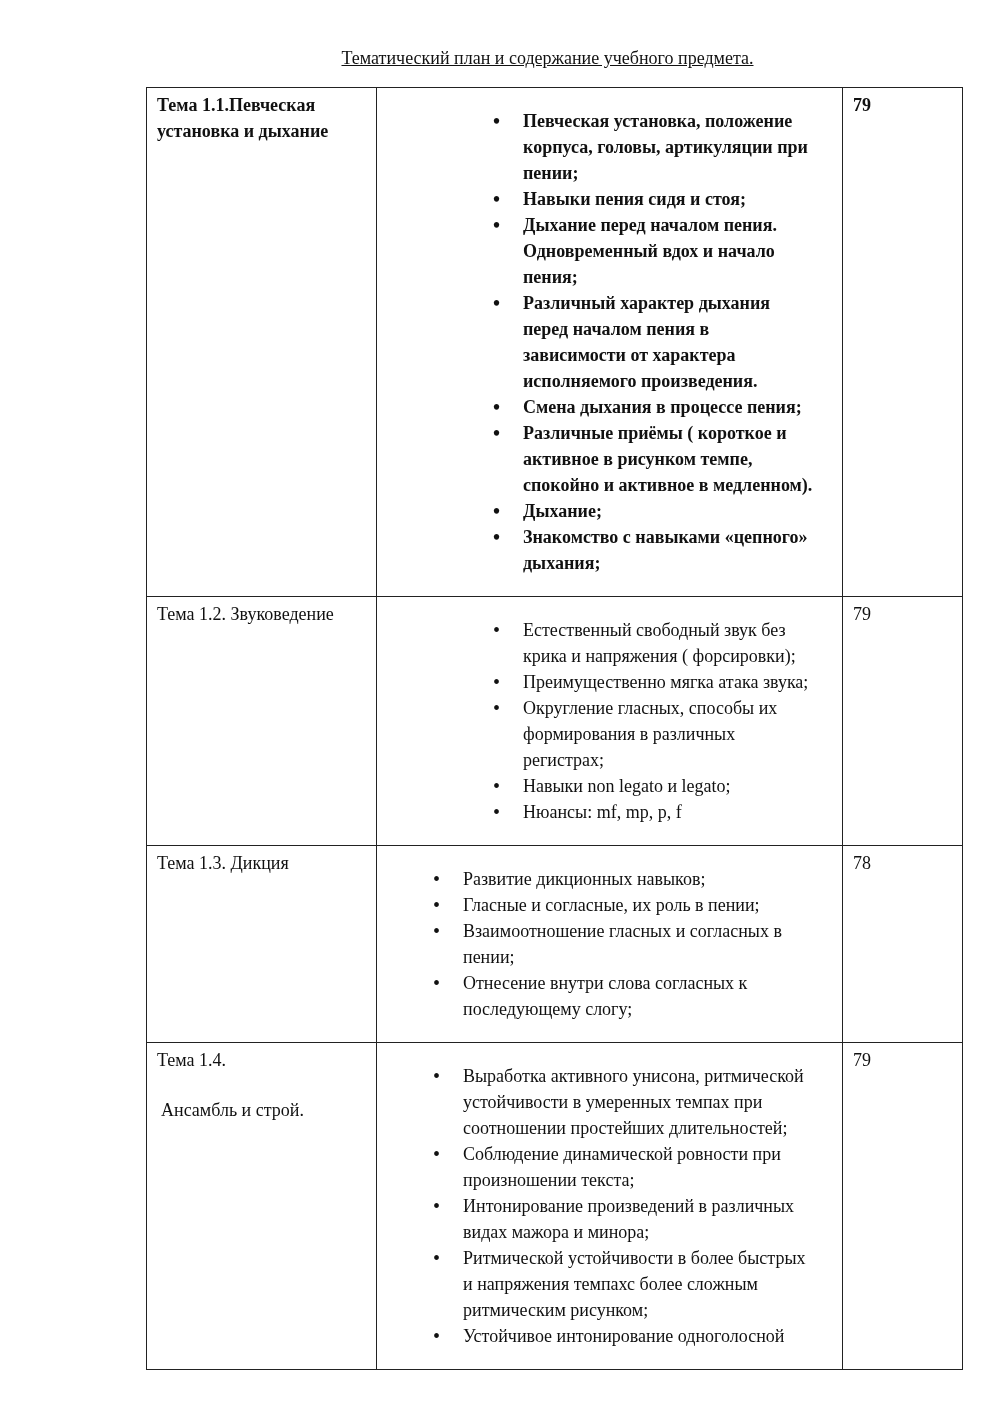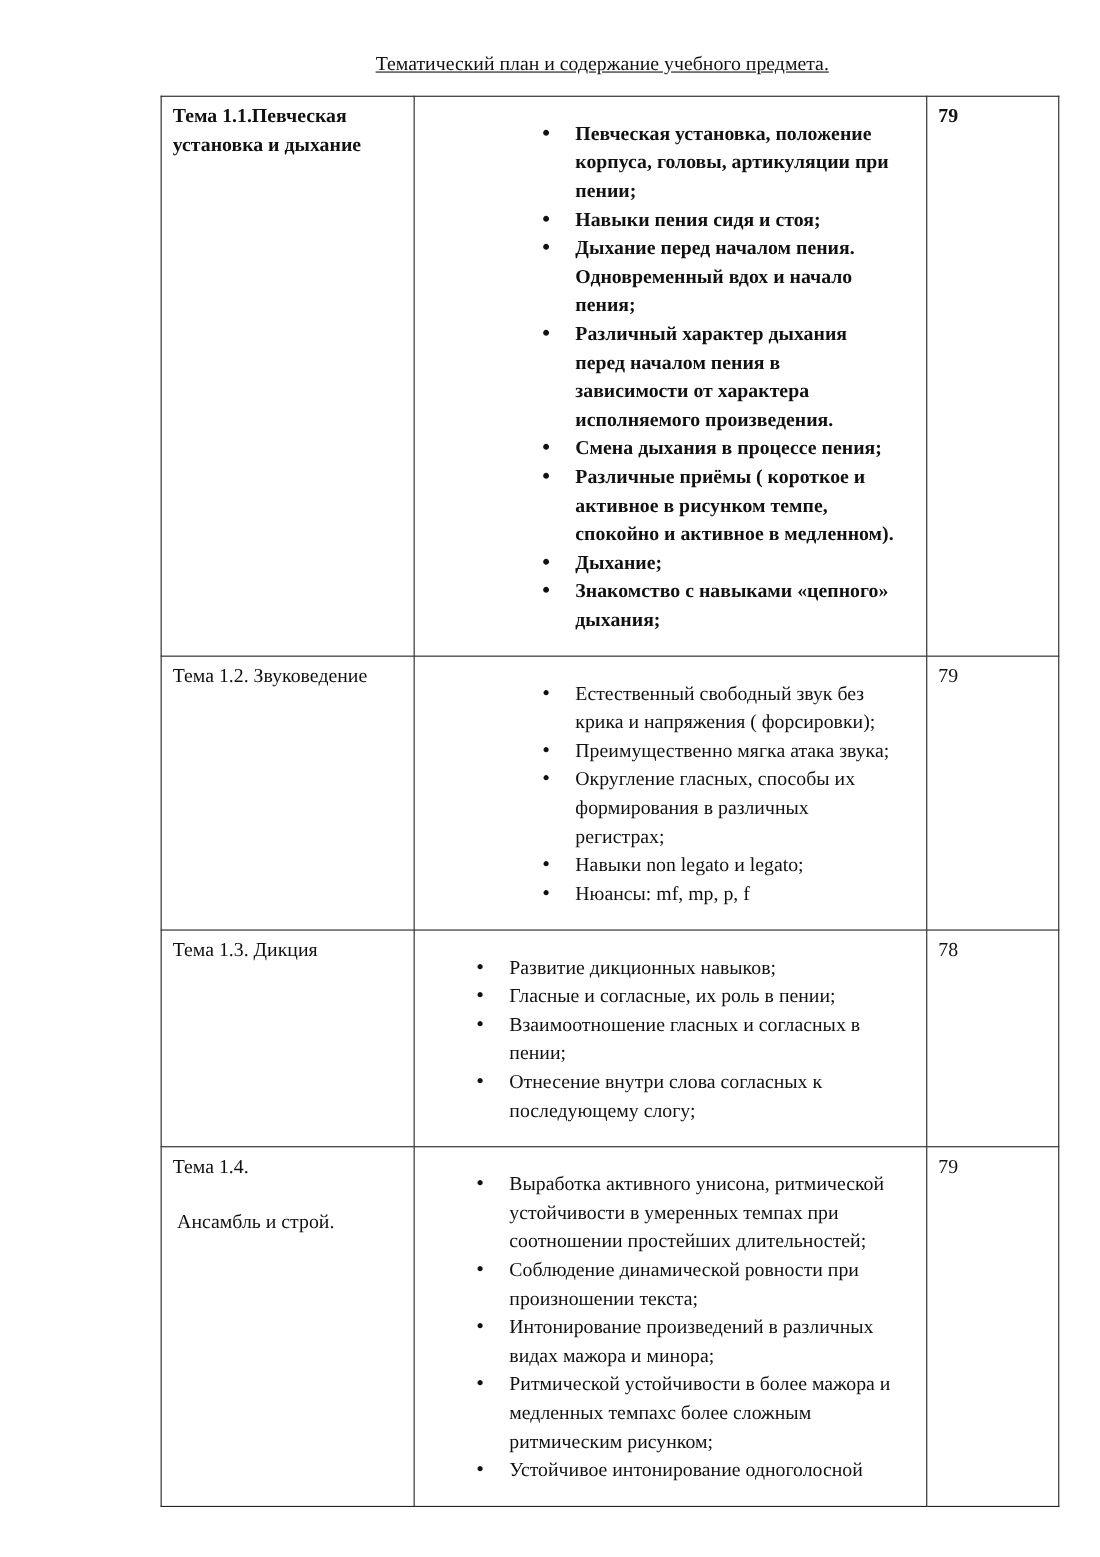--- a/index.html
+++ b/index.html
@@ -97,20 +97,20 @@
   <tr class="r4 narrow">
     <td class="topic">
       <span>Тема 1.4.</span>
       <span class="l2">Ансамбль и строй.</span>
     </td>
     <td>
       <ul class="items">
         <li>Выработка активного унисона, ритмической устойчивости в умеренных темпах при соотношении простейших длительностей;</li>
         <li>Соблюдение динамической ровности при произношении текста;</li>
         <li>Интонирование произведений в различных видах мажора и минора;</li>
-        <li>Ритмической устойчивости в более мажора и медленных темпахс более сложным ритмическим рисунком;</li>
+        <li>Ритмической устойчивости в более быстрых и напряжения темпахс более сложным ритмическим рисунком;</li>
         <li>Устойчивое интонирование одноголосной</li>
       </ul>
     </td>
     <td>79</td>
   </tr>
 </tbody>
   </table>
 
 </body></html>

